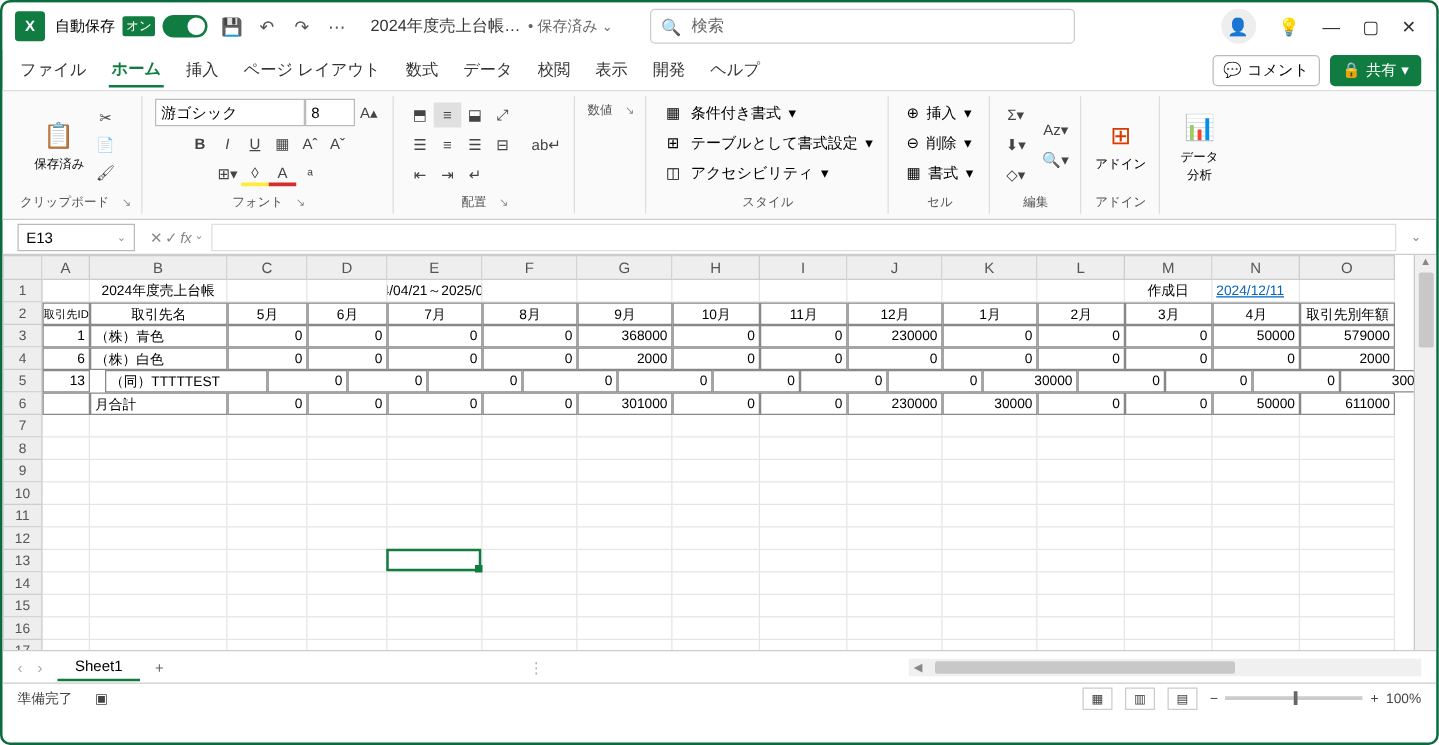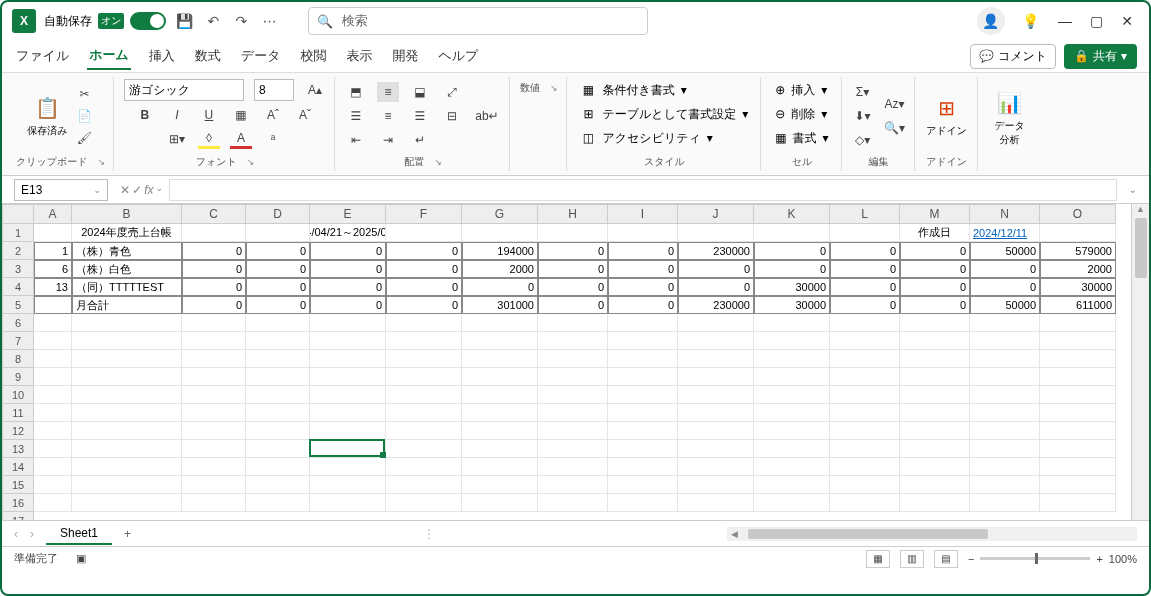--- a/index.html
+++ b/index.html
@@ -31,21 +31,21 @@
 .ribbon { display: flex; height: 104px; border-top: 1px solid #ddd; border-bottom: 1px solid #ccc; padding: 4px 6px; gap: 2px; background: #fafafa; }
 .group { display: flex; flex-direction: column; align-items: center; padding: 2px 8px; border-right: 1px solid #ddd; }
 .group:last-child { border-right: none; }
 .group-content { flex: 1; display: flex; align-items: center; gap: 4px; }
 .group-label { font-size: 10px; color: #555; margin-top: 2px; display: flex; align-items: center; gap: 10px; }
 .group-label .launcher { font-size: 9px; color: #888; }
 .bigbtn { display: flex; flex-direction: column; align-items: center; justify-content: center; width: 44px; height: 68px; font-size: 10px; gap: 2px; }
 .bigbtn .ico { width: 28px; height: 28px; display: flex; align-items: center; justify-content: center; font-size: 20px; }
 .minibtn { width: 22px; height: 20px; display: flex; align-items: center; justify-content: center; font-size: 12px; color: #444; }
 .col { display: flex; flex-direction: column; gap: 2px; }
-.row { display: flex; gap: 10px; align-items: center; }
+.row { display: flex; gap: 0; align-items: center; }
 .fontpick { width: 120px; height: 22px; border: 1px solid #bbb; font-size: 12px; padding: 0 4px; background: #fff; }
 .sizepick { width: 40px; height: 22px; border: 1px solid #bbb; font-size: 12px; padding: 0 4px; background: #fff; }
 .numpick { width: 92px; height: 22px; border: 1px solid #bbb; font-size: 12px; padding: 0 4px; background: #fff; }
 .stylebtn { display: flex; align-items: center; gap: 6px; font-size: 12px; padding: 2px 4px; height: 22px; }
 .stylebtn .si { width: 16px; height: 16px; display: flex; align-items: center; justify-content: center; font-size: 12px; }
 .cellbtn { display: flex; align-items: center; gap: 6px; font-size: 12px; height: 22px; padding: 0 4px; }
 
 
 .fbar { display: flex; align-items: center; height: 28px; border-bottom: 1px solid #ccc; }
 .namebox { width: 94px; height: 22px; border: 1px solid #bbb; margin: 0 6px 0 12px; font-size: 12px; padding: 0 6px; display: flex; align-items: center; justify-content: space-between; }
@@ -94,37 +94,42 @@
     <span>自動保存</span>
     <span style="font-size:10px;color:#fff;background:#107c41;padding:1px 3px;border-radius:2px">オン</span>
     <div class="toggle"></div>
   </div>
   <div class="qat">
     <div class="qat-icon">💾</div>
     <div class="qat-icon">↶</div>
     <div class="qat-icon">↷</div>
     <div class="qat-icon">⋯</div>
   </div>
+  <div class="filename">
+    <span>2024年度売上台帳…</span>
+    <span class="savestatus"><span>• 保存済み</span> <span style="font-size:10px">⌄</span></span>
+  </div>
   <div class="search">
     <span>🔍</span>
     <span>検索</span>
   </div>
   <div class="wincontrols">
     <div class="avatar">👤</div>
     <span>💡</span>
     <span>—</span>
     <span>▢</span>
     <span>✕</span>
   </div>
 </div>
 
 <div class="tabs">
   <div class="tab">ファイル</div>
   <div class="tab active">ホーム</div>
   <div class="tab">挿入</div>
+  <div class="tab">ページ レイアウト</div>
   <div class="tab">数式</div>
   <div class="tab">データ</div>
   <div class="tab">校閲</div>
   <div class="tab">表示</div>
   <div class="tab">開発</div>
   <div class="tab">ヘルプ</div>
   <div class="tab-right">
     <div class="btn-outline">💬 <span>コメント</span></div>
     <div class="btn-share">🔒 <span>共有</span> ▾</div>
   </div>
@@ -345,27 +350,44 @@
             <div class="cell" style="width: 70px;"></div>
             <div class="cell" style="width: 70px;"></div>
             <div class="cell" style="width: 76px;"></div>
             <div class="cell" style="width: 76px;"></div>
             <div class="cell" style="width: 70px;"></div>
             <div class="cell c" style="width: 70px;">作成日</div>
             <div class="cell link" style="width: 70px;">2024/12/11</div>
             <div class="cell" style="width: 76px;"></div>
           </div>
           <div class="gridrow">
+            <div class="cell bord c" style="width: 38px; font-size: 9px;">取引先ID</div>
+            <div class="cell bord c" style="width: 110px;">取引先名</div>
+            <div class="cell bord c" style="width: 64px;">5月</div>
+            <div class="cell bord c" style="width: 64px;">6月</div>
+            <div class="cell bord c" style="width: 76px;">7月</div>
+            <div class="cell bord c" style="width: 76px;">8月</div>
+            <div class="cell bord c" style="width: 76px;">9月</div>
+            <div class="cell bord c" style="width: 70px;">10月</div>
+            <div class="cell bord c" style="width: 70px;">11月</div>
+            <div class="cell bord c" style="width: 76px;">12月</div>
+            <div class="cell bord c" style="width: 76px;">1月</div>
+            <div class="cell bord c" style="width: 70px;">2月</div>
+            <div class="cell bord c" style="width: 70px;">3月</div>
+            <div class="cell bord c" style="width: 70px;">4月</div>
+            <div class="cell bord c" style="width: 76px;">取引先別年額</div>
+          </div>
+          <div class="gridrow">
             <div class="cell bord r" style="width: 38px;">1</div>
             <div class="cell bord" style="width: 110px;">（株）青色</div>
             <div class="cell bord r" style="width: 64px;">0</div>
             <div class="cell bord r" style="width: 64px;">0</div>
             <div class="cell bord r" style="width: 76px;">0</div>
             <div class="cell bord r" style="width: 76px;">0</div>
-            <div class="cell bord r" style="width: 76px;">194000</div>
+            <div class="cell bord r" style="width: 76px;">368000</div>
             <div class="cell bord r" style="width: 70px;">0</div>
             <div class="cell bord r" style="width: 70px;">0</div>
             <div class="cell bord r" style="width: 76px;">230000</div>
             <div class="cell bord r" style="width: 76px;">0</div>
             <div class="cell bord r" style="width: 70px;">0</div>
             <div class="cell bord r" style="width: 70px;">0</div>
             <div class="cell bord r" style="width: 70px;">50000</div>
             <div class="cell bord r" style="width: 76px;">579000</div>
           </div>
           <div class="gridrow">
@@ -380,21 +402,21 @@
             <div class="cell bord r" style="width: 70px;">0</div>
             <div class="cell bord r" style="width: 76px;">0</div>
             <div class="cell bord r" style="width: 76px;">0</div>
             <div class="cell bord r" style="width: 70px;">0</div>
             <div class="cell bord r" style="width: 70px;">0</div>
             <div class="cell bord r" style="width: 70px;">0</div>
             <div class="cell bord r" style="width: 76px;">2000</div>
           </div>
           <div class="gridrow">
             <div class="cell bord r" style="width: 38px;">13</div>
-            <div class="cell bord" style="width: 110px;">（同）TTTTTEST</div>
+            <div class="cell bord" style="width: 130px; margin-left: 12px;">（同）TTTTTEST</div>
             <div class="cell bord r" style="width: 64px;">0</div>
             <div class="cell bord r" style="width: 64px;">0</div>
             <div class="cell bord r" style="width: 76px;">0</div>
             <div class="cell bord r" style="width: 76px;">0</div>
             <div class="cell bord r" style="width: 76px;">0</div>
             <div class="cell bord r" style="width: 70px;">0</div>
             <div class="cell bord r" style="width: 70px;">0</div>
             <div class="cell bord r" style="width: 76px;">0</div>
             <div class="cell bord r" style="width: 76px;">30000</div>
             <div class="cell bord r" style="width: 70px;">0</div>

